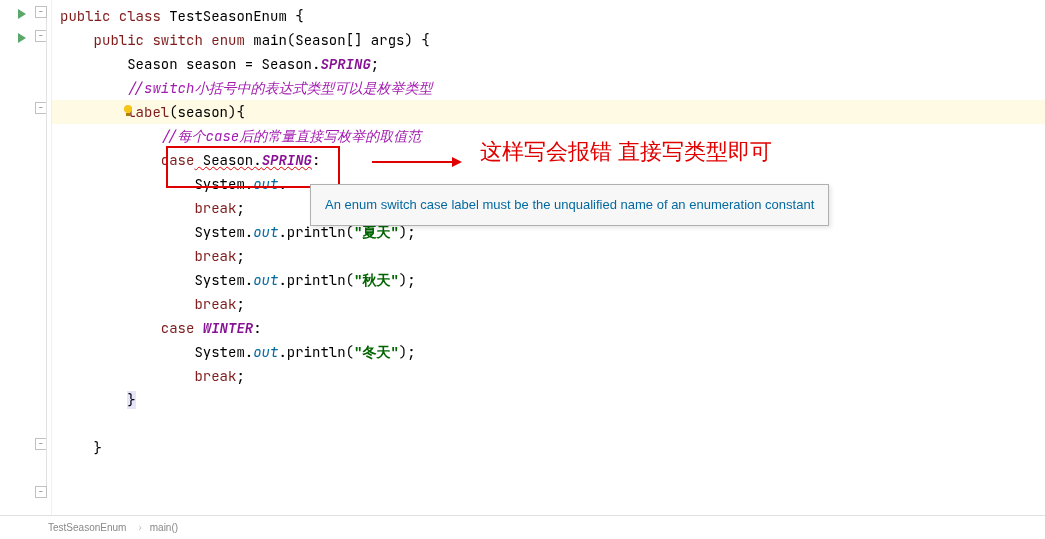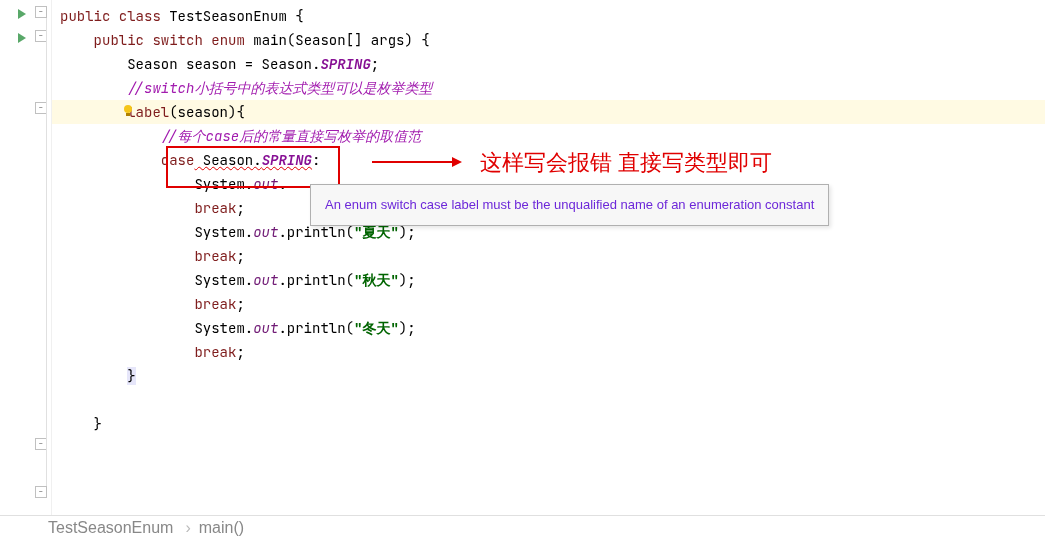--- a/index.html
+++ b/index.html
@@ -64,21 +64,21 @@
       white-space: pre;
       height: 24px;
     }
     .highlighted-line {
       background: #fffae3;
     }
     .kw { color: #7f1d1d; font-weight: normal; }
     .comment { color: #a21caf; font-style: italic; }
     .enum-val { color: #871094; font-style: italic; font-weight: bold; }
     .string { color: #006400; font-weight: bold; }
-    .field { color: #701a75; font-style: italic; }
+    .field { color: #0369a1; font-style: italic; }
     .error-underline {
       text-decoration: wavy underline #e00000;
       text-decoration-thickness: 1px;
     }
     .bulb-icon {
       position: absolute;
       left: 68px;
       width: 16px;
       height: 16px;
       display: flex;
@@ -103,42 +103,42 @@
       font-family: 'SimSun', sans-serif;
       white-space: nowrap;
     }
     .tooltip {
       position: absolute;
       background: #f7f7f7;
       border: 1px solid #b0b0b0;
       padding: 8px 14px;
       font-family: -apple-system, 'Segoe UI', sans-serif;
       font-size: 13px;
-      color: #6d28d9;
+      color: #0369a1;
       box-shadow: 2px 2px 4px rgba(0,0,0,0.1);
       text-align: right;
     }
     .fold-line {
       position: absolute;
       left: 46px;
       width: 1px;
       background: #e0e0e0;
     }
     .breadcrumb {
       position: absolute;
       bottom: 0;
       left: 0;
       right: 0;
       height: 24px;
       border-top: 1px solid #e0e0e0;
       display: flex;
       align-items: center;
       padding-left: 48px;
       font-family: -apple-system, 'Segoe UI', sans-serif;
-      font-size: 16px;
+      font-size: 10px;
       color: #888;
       background: #ffffff;
     }
     .breadcrumb span {
       margin-right: 8px;
     }
     .chevron { color: #bbb; margin: 0 4px; }
     .close-brace-hl {
       background: #e6e6fa;
     }
@@ -180,36 +180,37 @@
     <div class="code-line"><span class="comment">        //switch小括号中的表达式类型可以是枚举类型</span></div>
     <div class="code-line highlighted-line">        <span class="kw">label</span><span>(season){</span></div>
     <div class="code-line"><span class="comment">            //每个case后的常量直接写枚举的取值范</span></div>
     <div class="code-line">            <span class="kw">case</span><span class="error-underline"> Season.</span><span class="enum-val error-underline">SPRING</span><span>:</span></div>
     <div class="code-line"><span>                System.</span><span class="field">out</span><span>.</span></div>
     <div class="code-line">                <span class="kw">break</span><span>;</span></div>
     <div class="code-line"><span>                System.</span><span class="field">out</span><span>.println(</span><span class="string">"夏天"</span><span>);</span></div>
     <div class="code-line">                <span class="kw">break</span><span>;</span></div>
     <div class="code-line"><span>                System.</span><span class="field">out</span><span>.println(</span><span class="string">"秋天"</span><span>);</span></div>
     <div class="code-line">                <span class="kw">break</span><span>;</span></div>
+    <div class="code-line">            <span class="kw">case</span><span class="enum-val"> WINTER</span><span>:</span></div>
     <div class="code-line"><span>                System.</span><span class="field">out</span><span>.println(</span><span class="string">"冬天"</span><span>);</span></div>
     <div class="code-line">                <span class="kw">break</span><span>;</span></div>
     <div class="code-line"><span>        </span><span class="close-brace-hl">}</span></div>
     <div class="code-line"><span></span></div>
     <div class="code-line"><span>    }</span></div>
 
     <div class="red-box" style="left:114px;top:146px;width:174px;height:42px;"></div>
 
     <div class="arrow" style="left:320px;top:152px;">
       <svg width="90" height="20">
           <line x1="0" y1="10" x2="80" y2="10" stroke="#e00000" stroke-width="2"></line>
           <polygon points="80,5 90,10 80,15" fill="#e00000"></polygon>
         </svg>
     </div>
 
-    <div class="annotation" style="left:428px;top:151px;">这样写会报错  直接写类型即可</div>
+    <div class="annotation" style="left:428px;top:140px;">这样写会报错  直接写类型即可</div>
 
     <div class="tooltip" style="left:258px;top:184px;">An enum switch case label must be the unqualified name of an enumeration constant</div>
   </div>
 </div>
 
 <div class="breadcrumb">
   <span>TestSeasonEnum</span>
   <span class="chevron">›</span>
   <span>main()</span>
 </div>

